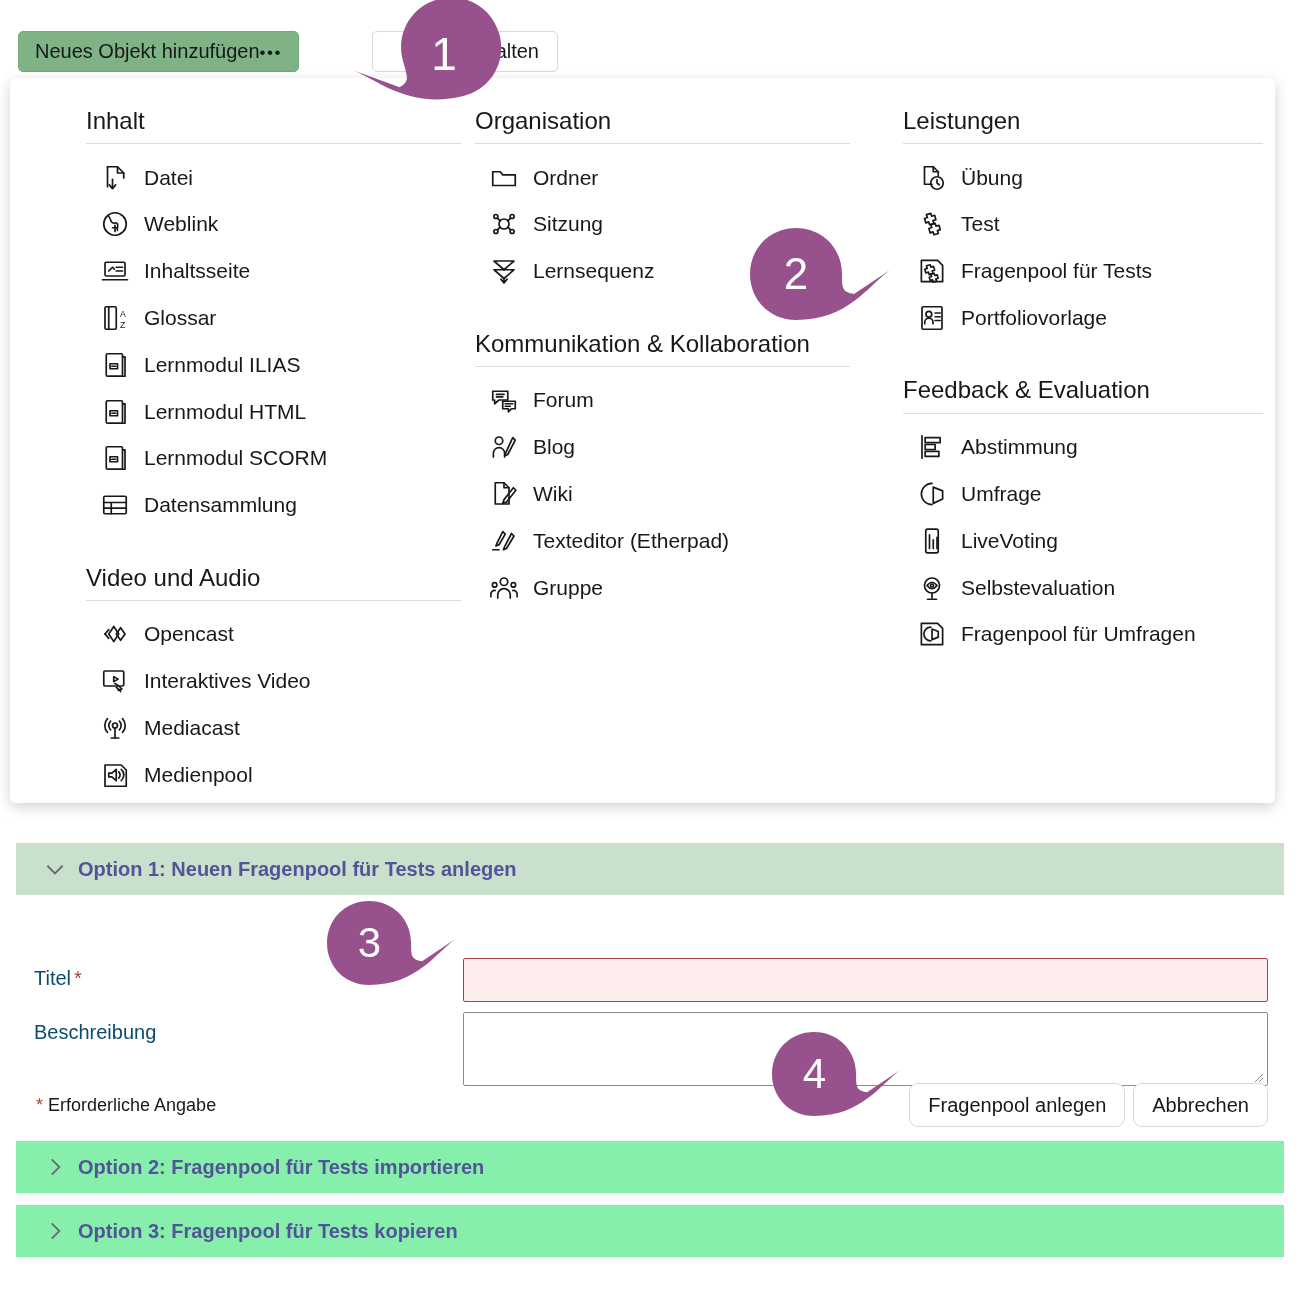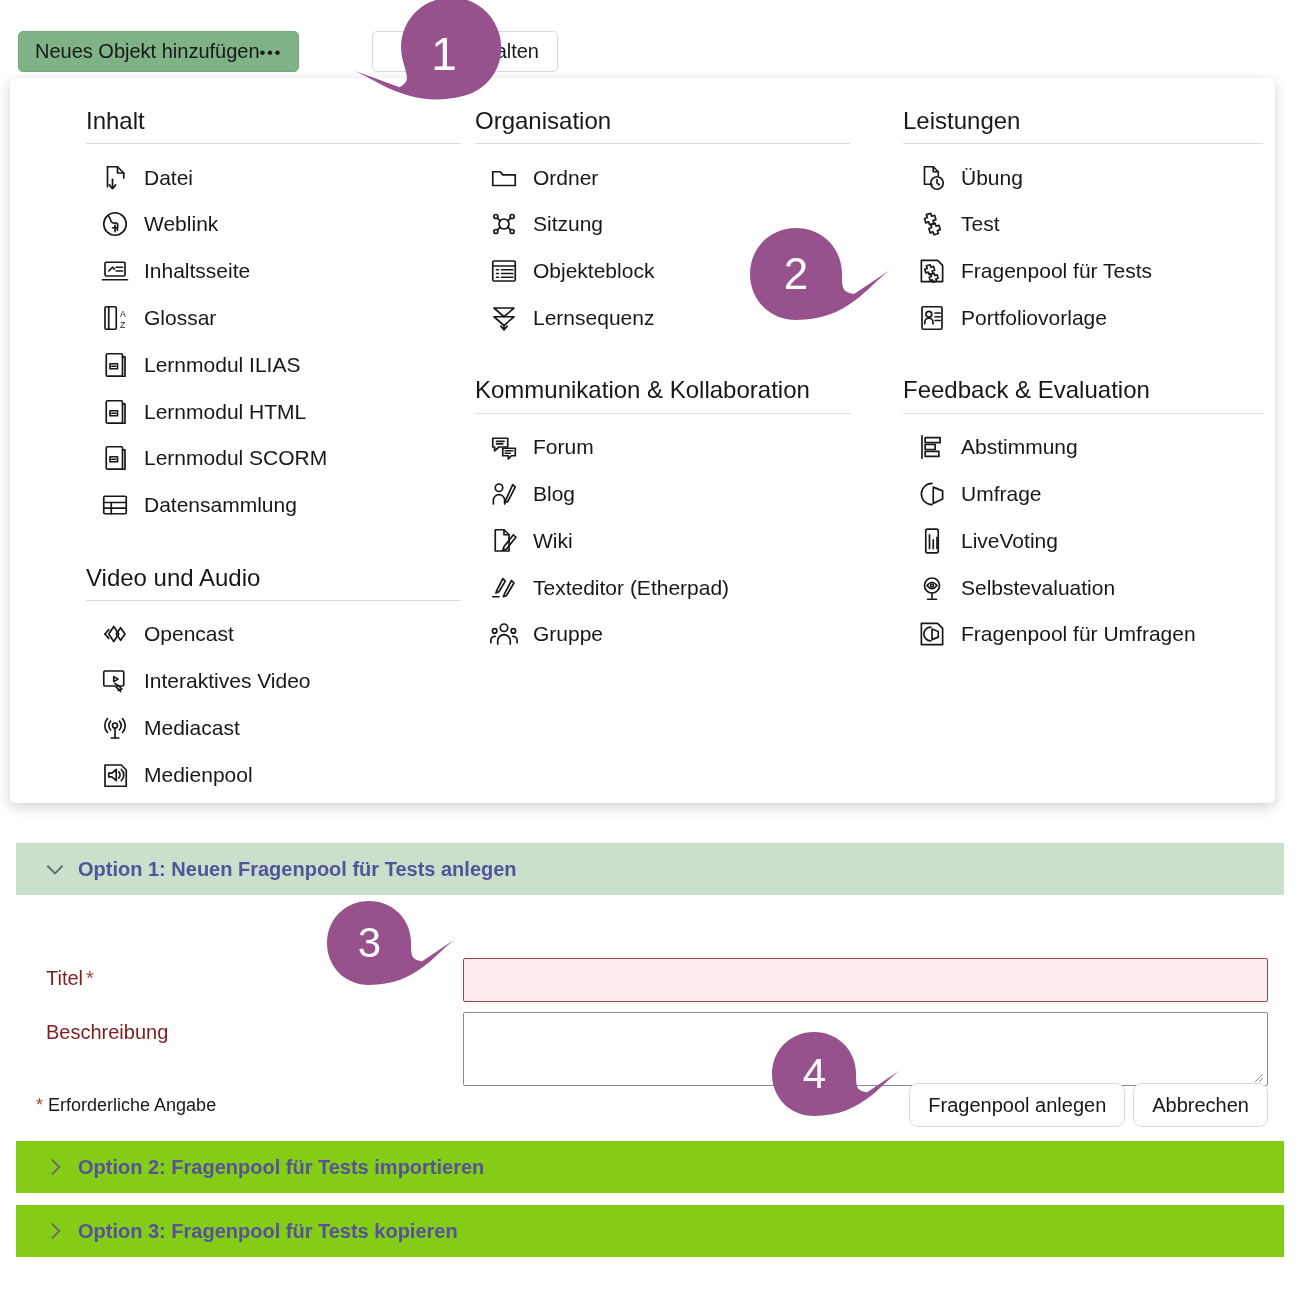--- a/index.html
+++ b/index.html
@@ -65,28 +65,28 @@
   .grp-item .lbl { white-space: nowrap; text-align: right; }
 
   
   .form-area { position: absolute; left: 16px; top: 843px; width: 1268px; }
   .acc-head {
     height: 52px; display: flex; align-items: center;
     padding-left: 26px;
     font-size: 20px; font-weight: bold; color: #54539a;
   }
   .acc-head.open { background: #c9e0cc; }
-  .acc-head.closed { background: #84cc16; }
+  .acc-head.closed { background: #86efac; }
   .chev { width: 26px; height: 26px; margin-right: 10px; flex: 0 0 26px; }
 
   .form-body { background:#ffffff; position: relative; height: 246px; }
   .row { position: absolute; display: flex; }
   .row-titel  { left: 18px; top: 72px; }
   .row-desc   { left: 18px; top: 126px; }
-  .f-label { font-size: 20px; color: #7f1d1d; margin-left: 12px; }
+  .f-label { font-size: 20px; color: #0c4a6e; }
   .req-star { color: #a94442; margin-left: 3px; }
 
   .input-titel {
     position: absolute; left: 447px; top: 63px;
     width: 805px; height: 44px;
     background: #fcecec; border: 1px solid #a94442; border-radius: 2px;
   }
   .input-desc {
     position: absolute; left: 447px; top: 117px;
     width: 805px; height: 74px;
@@ -267,29 +267,20 @@
               <circle cx="5.5" cy="6" r="1.6" fill="none" stroke="#17181a" stroke-width="1.35" stroke-linecap="round" stroke-linejoin="round"></circle>
               <circle cx="18.5" cy="6" r="1.6" fill="none" stroke="#17181a" stroke-width="1.35" stroke-linecap="round" stroke-linejoin="round"></circle>
               <circle cx="5.5" cy="18" r="1.6" fill="none" stroke="#17181a" stroke-width="1.35" stroke-linecap="round" stroke-linejoin="round"></circle>
               <circle cx="18.5" cy="18" r="1.6" fill="none" stroke="#17181a" stroke-width="1.35" stroke-linecap="round" stroke-linejoin="round"></circle>
               <path d="M8.8 9.5 6.8 7.3M15.2 9.5l2-2.2M8.8 14.5l-2 2.2M15.2 14.5l2 2.2" fill="none" stroke="#17181a" stroke-width="1.35" stroke-linecap="round" stroke-linejoin="round"></path>
             </svg>
             <span class="lbl">Sitzung</span>
           </li>
           <li class="grp-item">
             <svg class="ic" viewBox="0 0 24 24">
-              <rect x="3" y="4" width="18" height="16" rx="1" fill="none" stroke="#17181a" stroke-width="1.35" stroke-linecap="round" stroke-linejoin="round"></rect>
-              <path d="M3 8h18" fill="none" stroke="#17181a" stroke-width="1.35" stroke-linecap="round" stroke-linejoin="round"></path>
-              <path d="M6 11h1.5M6 14h1.5M6 17h1.5" fill="none" stroke="#17181a" stroke-width="1.35" stroke-linecap="round" stroke-linejoin="round"></path>
-              <path d="M10 11h9M10 14h9M10 17h9" fill="none" stroke="#17181a" stroke-width="1.35" stroke-linecap="round" stroke-linejoin="round"></path>
-            </svg>
-            <span class="lbl">Objekteblock</span>
-          </li>
-          <li class="grp-item">
-            <svg class="ic" viewBox="0 0 24 24">
               <path d="M4 4h16l-8 7z" fill="none" stroke="#17181a" stroke-width="1.35" stroke-linecap="round" stroke-linejoin="round"></path>
               <path d="M4 11h16l-8 7z" fill="none" stroke="#17181a" stroke-width="1.35" stroke-linecap="round" stroke-linejoin="round"></path>
               <path d="M12 18v3" fill="none" stroke="#17181a" stroke-width="1.35" stroke-linecap="round" stroke-linejoin="round"></path>
               <path d="M9.5 18.5 12 21.5l2.5-3" fill="none" stroke="#17181a" stroke-width="1.35" stroke-linecap="round" stroke-linejoin="round"></path>
             </svg>
             <span class="lbl">Lernsequenz</span>
           </li>
         </ul>
         <div class="grp-title spaced">Kommunikation &amp; Kollaboration</div>
         <ul class="grp-list">

